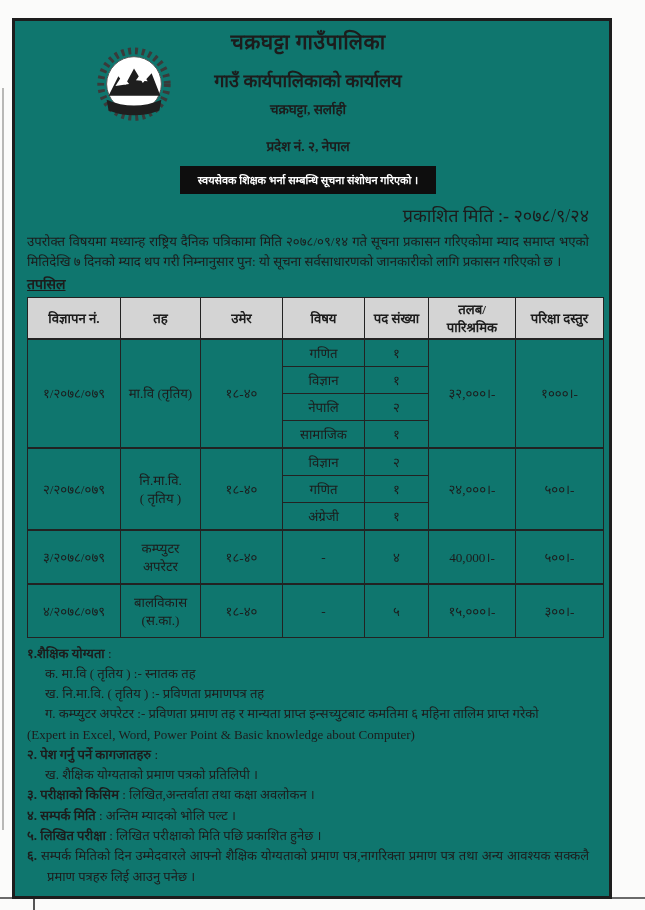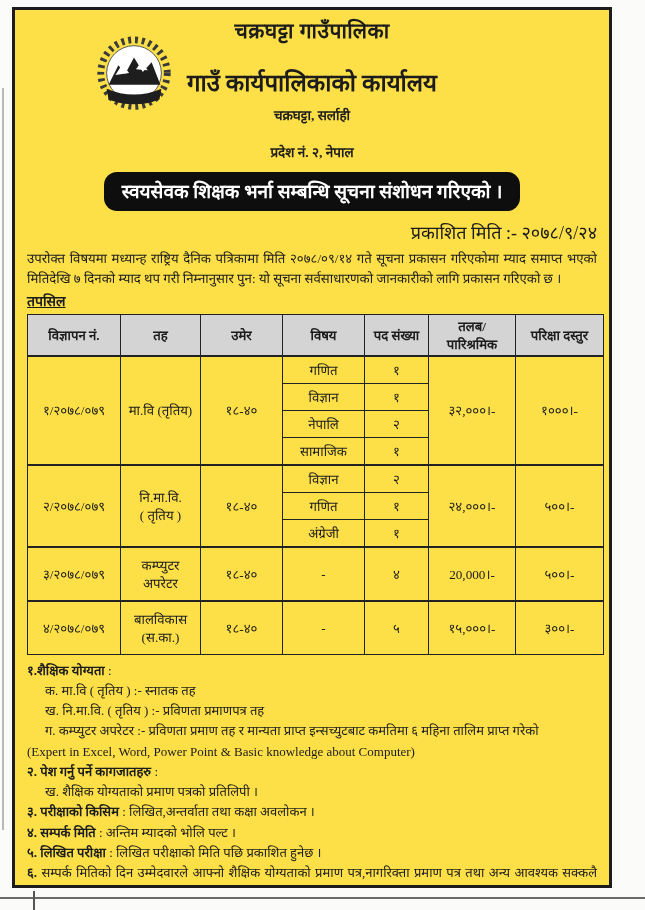--- a/index.html
+++ b/index.html
@@ -6,35 +6,35 @@
   body{
     width:645px;height:910px;position:relative;overflow:hidden;
     background:#fbfbfa;color:#1c1c1c;
     font-family:"Liberation Serif","DejaVu Serif",serif;
   }
   .scan-left{position:absolute;left:2px;top:88px;width:2px;height:742px;background:#b8b8b6;}
   .scan-bottom{position:absolute;left:0;top:897px;width:645px;height:2px;background:#6a6a6a;}
   .scan-tick{position:absolute;left:33px;top:891px;width:2px;height:19px;background:#555;}
 
   .doc{
-    position:absolute;left:12px;top:7px;width:600px;height:881px;
-    border:3px solid #1d1d1d;background:#fde047;box-sizing:border-box;
-    padding:6px 12px 0 12px;overflow:hidden;
+    position:absolute;left:12px;top:18px;width:600px;height:881px;
+    border:3px solid #1d1d1d;background:#0f766e;box-sizing:border-box;
+    padding:6px 20px 0 12px;overflow:hidden;
   }
   .header{position:relative;text-align:center;}
   .emblem{position:absolute;left:58px;top:16px;width:98px;height:88px;}
   .t1{font-size:21px;font-weight:bold;letter-spacing:.5px;}
-  .t2{font-size:24px;font-weight:bold;margin-top:21px;}
+  .t2{font-size:18px;font-weight:bold;margin-top:13px;}
   .t3{font-size:13.5px;font-weight:bold;margin-top:8px;}
   .t4{font-size:13.5px;font-weight:bold;margin-top:19px;}
 
   .banner{
-    background:#0e0e0e;color:#fff;font-weight:bold;font-size:19px;
+    background:#0e0e0e;color:#fff;font-weight:bold;font-size:11px;
     text-align:center;width:-moz-fit-content;width:fit-content;
-    margin:11px auto 0 auto;padding:6px 18px 7px 18px;border-radius:13px;
+    margin:11px auto 0 auto;padding:6px 18px 7px 18px;
   }
   .pubdate{text-align:right;font-weight:normal;font-size:18px;margin-top:9px;}
   .intro{font-size:13.2px;text-align:justify;line-height:1.5;margin:5px 0 0 0;}
   .tapasil{font-weight:bold;font-size:14px;text-decoration:underline;margin:2px 0 4px 0;}
 
   table{width:100%;border-collapse:collapse;table-layout:fixed;}
   th,td{border:1.5px solid #222;text-align:center;font-size:13.2px;padding:1px 3px;vertical-align:middle;}
   thead th{background:#d4d4d4;font-weight:bold;height:38px;}
   tr.grp td{border-top:2.5px solid #222;}
   tbody td{height:24px;}
@@ -142,21 +142,21 @@
         <td>१</td>
       </tr>
 
       <tr class="grp tall">
         <td>३/२०७८/०७९</td>
         <td class="preline">कम्प्युटर
 अपरेटर</td>
         <td>१८-४०</td>
         <td>-</td>
         <td>४</td>
-        <td>20,000।-</td>
+        <td>40,000।-</td>
         <td>५००।-</td>
       </tr>
       <tr class="grp tall">
         <td>४/२०७८/०७९</td>
         <td class="preline">बालविकास
 (स.का.)</td>
         <td>१८-४०</td>
         <td>-</td>
         <td>५</td>
         <td>१५,०००।-</td>

